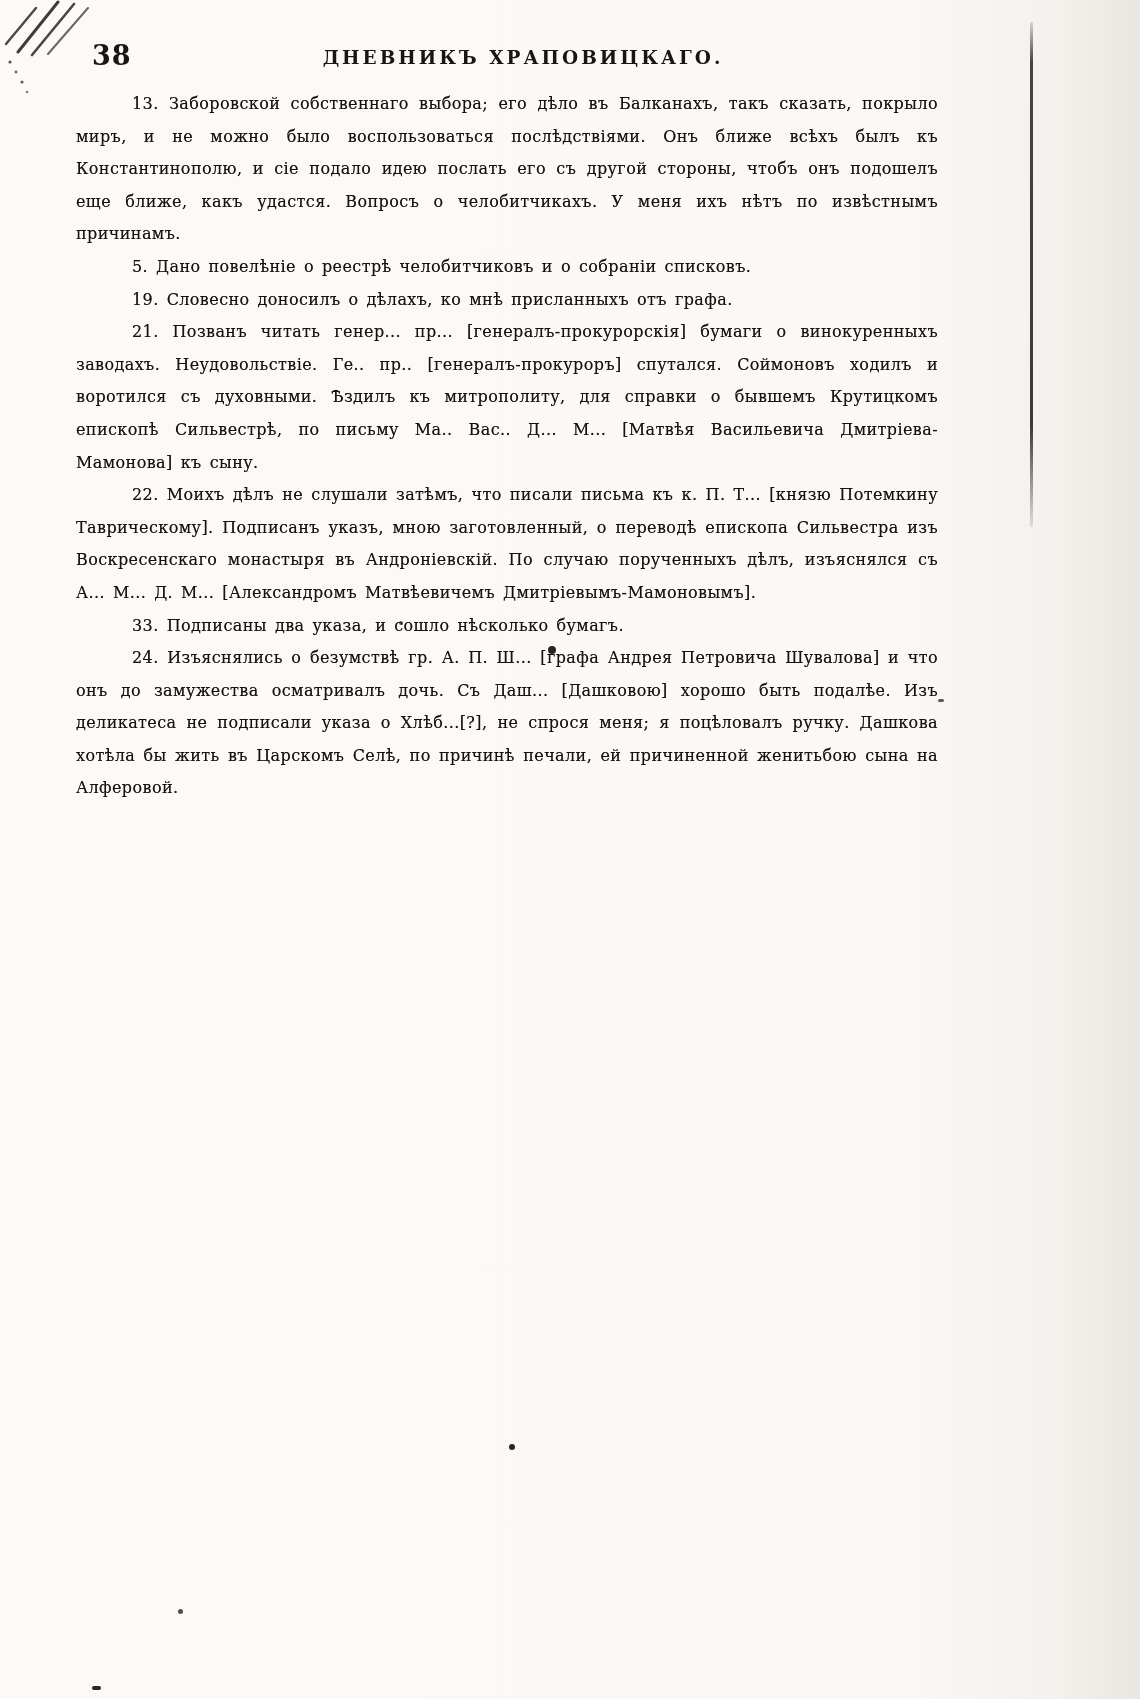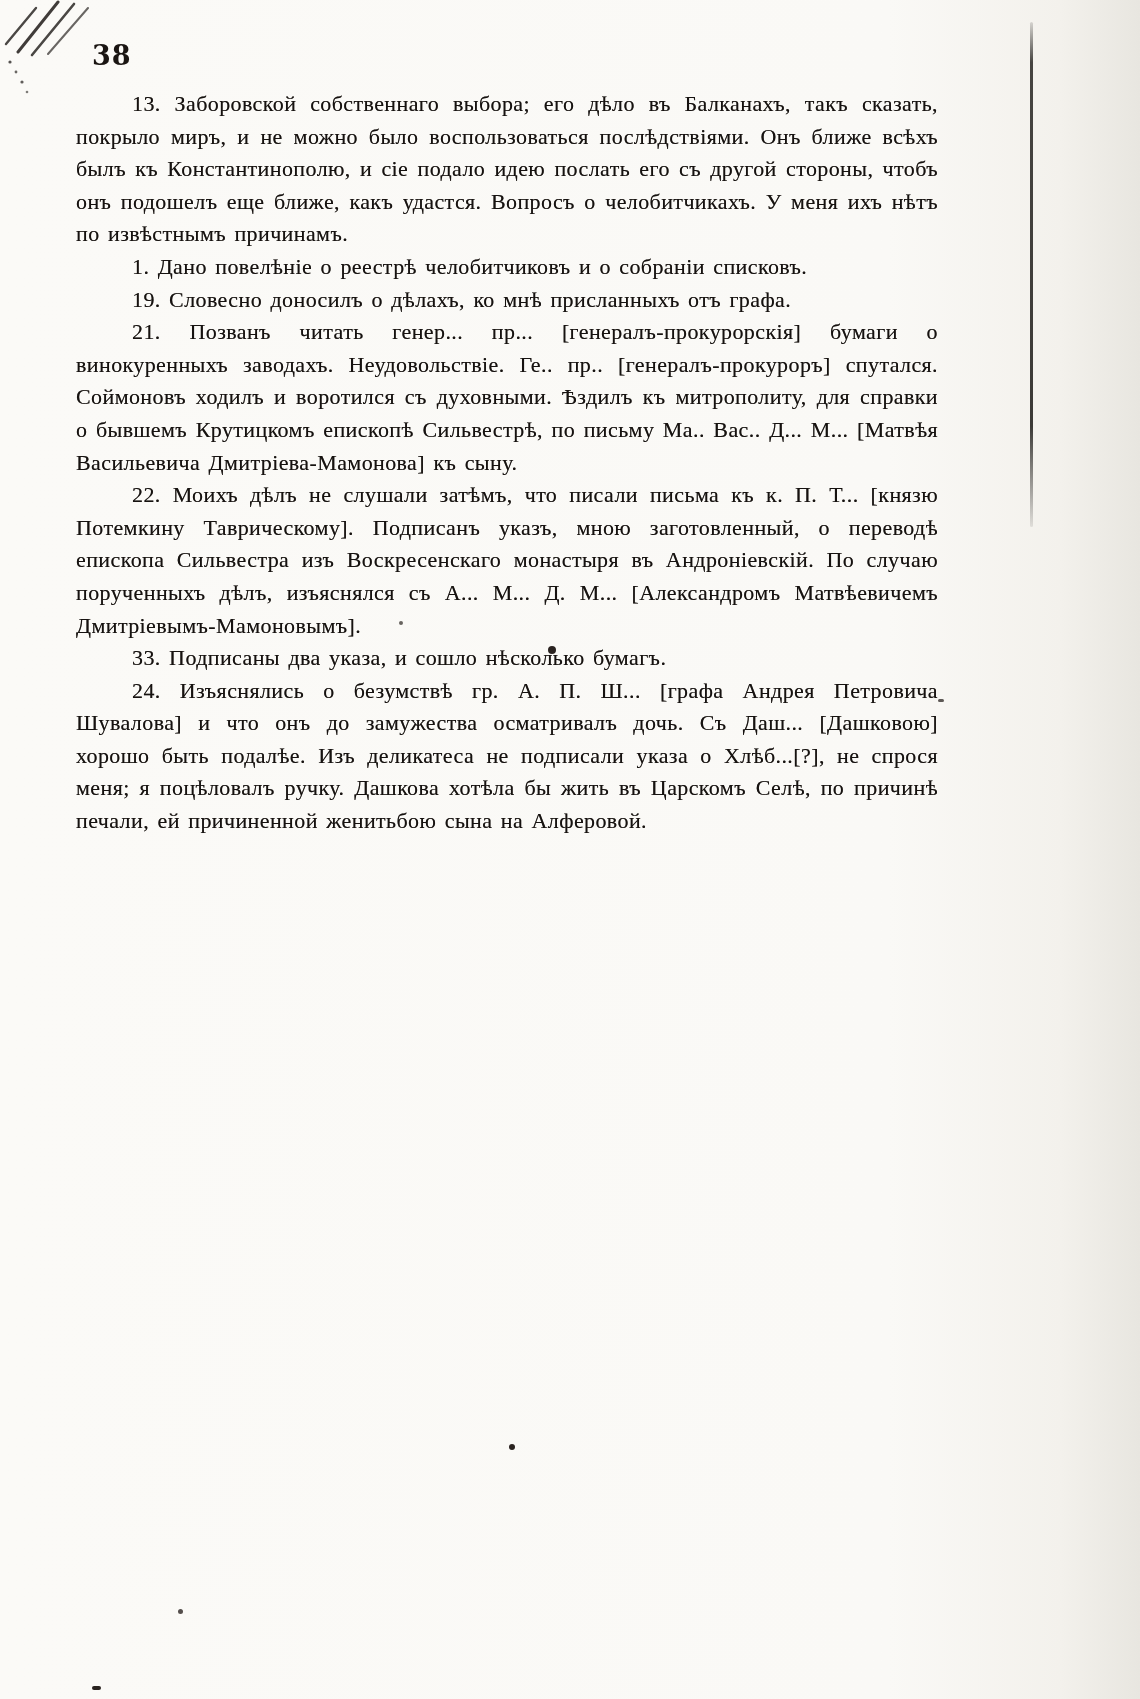--- a/index.html
+++ b/index.html
@@ -50,28 +50,27 @@
   }
   .text-block {
     position: absolute;
     left: 76px;
     top: 88px;
     width: 862px;
   }
   p.entry {
     margin: 0;
     text-indent: 56px;
-    font-size: 22px;
+    font-size: 16px;
     line-height: 32.6px;
     text-align: justify;
     letter-spacing: 0.4px;
     word-spacing: 2.5px;
     color: #161210;
     text-shadow: 0 0 0.45px rgba(20, 14, 8, 0.55);
-    font-family: Liberation Serif, serif;
   }
   .edge-line {
     position: absolute;
     left: 1030px;
     top: 22px;
     width: 3px;
     height: 505px;
     background: linear-gradient(180deg, rgba(40,38,35,0.15) 0%, rgba(40,38,35,0.85) 8%, rgba(40,38,35,0.9) 80%, rgba(40,38,35,0.1) 100%);
     border-radius: 2px;
   }
@@ -99,25 +98,26 @@
     <circle cx="10" cy="62" r="1.6" fill="#2c2825" opacity="0.8"></circle>
     <circle cx="16" cy="72" r="1.4" fill="#2c2825" opacity="0.7"></circle>
     <circle cx="22" cy="82" r="1.6" fill="#2c2825" opacity="0.75"></circle>
     <circle cx="27" cy="92" r="1.3" fill="#2c2825" opacity="0.6"></circle>
   </svg>
 
   <div class="edge-line"></div>
 
   <div class="header-row">
     <span class="page-number">38</span>
+    <span class="running-title">ДНЕВНИКЪ ХРАПОВИЦКАГО.</span>
   </div>
 
   <div class="text-block">
     <p class="entry">13. Заборовской собственнаго выбора; его дѣло въ Балканахъ, такъ сказать, покрыло миръ, и не можно было воспользоваться послѣдствіями. Онъ ближе всѣхъ былъ къ Константинополю, и сіе подало идею послать его съ другой стороны, чтобъ онъ подошелъ еще ближе, какъ удастся. Вопросъ о челобитчикахъ. У меня ихъ нѣтъ по извѣстнымъ причинамъ.</p>
-    <p class="entry">1. Дано повелѣніе о реестрѣ челобитчиковъ и о собраніи списковъ.</p>
+    <p class="entry">5. Дано повелѣніе о реестрѣ челобитчиковъ и о собраніи списковъ.</p>
     <p class="entry">19. Словесно доносилъ о дѣлахъ, ко мнѣ присланныхъ отъ графа.</p>
     <p class="entry">21. Позванъ читать генер... пр... [генералъ-прокурорскія] бумаги о винокуренныхъ заводахъ. Неудовольствіе. Ге.. пр.. [генералъ-прокуроръ] спутался. Соймоновъ ходилъ и воротился съ духовными. Ѣздилъ къ митрополиту, для справки о бывшемъ Крутицкомъ епископѣ Сильвестрѣ, по письму Ма.. Вас.. Д... М... [Матвѣя Васильевича Дмитріева-Мамонова] къ сыну.</p>
     <p class="entry">22. Моихъ дѣлъ не слушали затѣмъ, что писали письма къ к. П. Т... [князю Потемкину Таврическому]. Подписанъ указъ, мною заготовленный, о переводѣ епископа Сильвестра изъ Воскресенскаго монастыря въ Андроніевскій. По случаю порученныхъ дѣлъ, изъяснялся съ А... М... Д. М... [Александромъ Матвѣевичемъ Дмитріевымъ-Мамоновымъ].</p>
     <p class="entry">33. Подписаны два указа, и сошло нѣсколько бумагъ.</p>
     <p class="entry">24. Изъяснялись о безумствѣ гр. А. П. Ш... [графа Андрея Петровича Шувалова] и что онъ до замужества осматривалъ дочь. Съ Даш... [Дашковою] хорошо быть подалѣе. Изъ деликатеса не подписали указа о Хлѣб...[?], не спрося меня; я поцѣловалъ ручку. Дашкова хотѣла бы жить въ Царскомъ Селѣ, по причинѣ печали, ей причиненной женитьбою сына на Алферовой.</p>
   </div>
 
   <div class="ink-spot" style="left:548px; top:646px; width:8px; height:8px;"></div>
   <div class="ink-spot" style="left:399px; top:621px; width:4px; height:4px; opacity:.7;"></div>
   <div class="ink-spot" style="left:938px; top:699px; width:6px; height:3px; border-radius:2px; opacity:.75;"></div>

